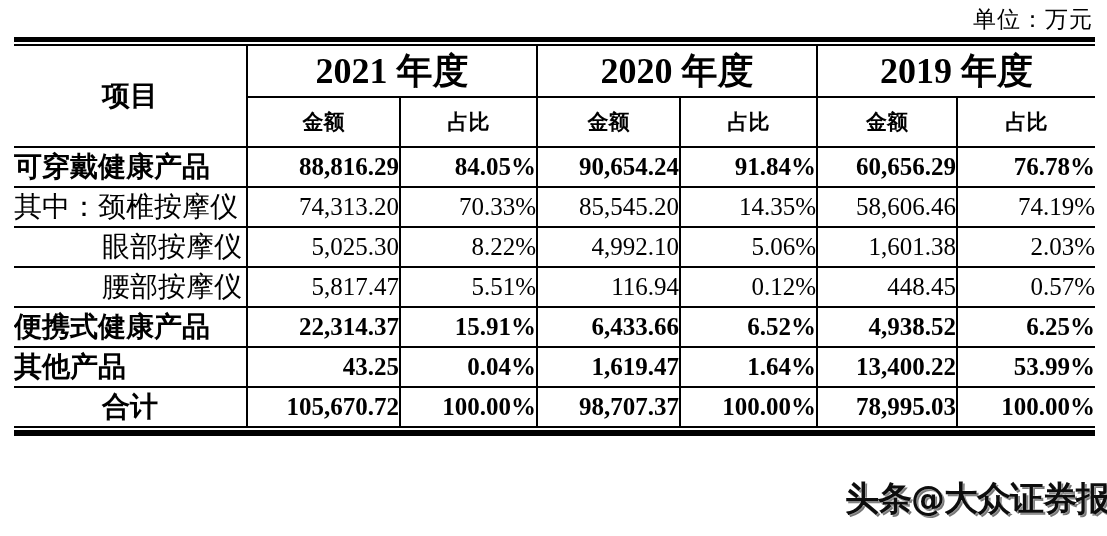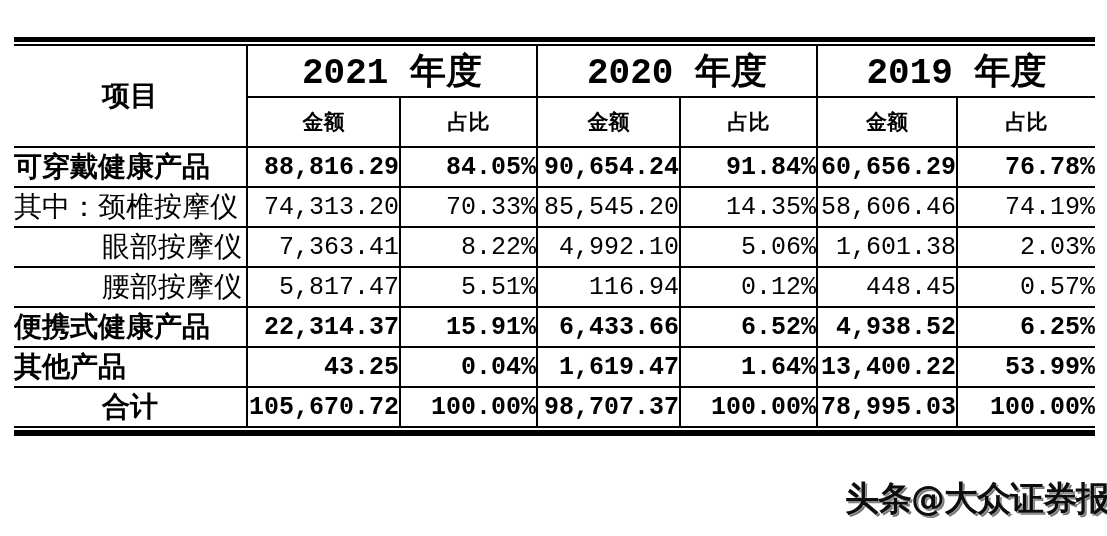--- a/index.html
+++ b/index.html
@@ -3,21 +3,21 @@
 <meta charset="utf-8">
 <style>
   html,body{margin:0;padding:0;background:#ffffff;}
   .stage{
     position:relative;width:1107px;height:536px;background:#ffffff;overflow:hidden;
     font-family:"Liberation Serif","DejaVu Serif",serif;color:#000;
   }
   .unit-label{
     position:absolute;top:4px;right:14px;font-size:23px;letter-spacing:1px;
   }
-  .tablewrap{position:absolute;left:14px;top:37px;width:1081px;font-family:Liberation Mono, monospace;}
+  .tablewrap{position:absolute;left:14px;top:37px;width:1081px;}
   .rule-thick{height:5px;background:#000;}
   .rule-gap{height:2px;background:#fff;}
   .rule-thick-btm{height:6px;background:#000;}
   table.fin{
     border-collapse:collapse;width:1081px;table-layout:fixed;
     border-top:2px solid #000;border-bottom:2px solid #000;
   }
   table.fin th,table.fin td{
     border:2px solid #000;padding:0;vertical-align:middle;
     overflow:hidden;white-space:nowrap;
@@ -42,20 +42,21 @@
     -webkit-text-stroke:5px #ffffff;paint-order:stroke fill;
     text-shadow:0 0 2px #fff,2px 2px 0 rgba(0,0,0,0.55);
     letter-spacing:-1px;
   }
 </style>
 </head>
 <body>
 
 <div class="stage">
 
+  <div class="unit-label">单位：万元</div>
 
   <div class="tablewrap">
     <div class="rule-thick"></div>
     <div class="rule-gap"></div>
 
     <table class="fin">
       <colgroup>
         <col style="width:233px">
           <col style="width:153px">
           <col style="width:137px">
@@ -93,21 +94,21 @@
         <td class="lbl">其中：颈椎按摩仪</td>
         <td class="num">74,313.20</td>
         <td class="num">70.33%</td>
         <td class="num">85,545.20</td>
         <td class="num">14.35%</td>
         <td class="num">58,606.46</td>
         <td class="num">74.19%</td>
       </tr>
       <tr class="drow">
         <td class="lbl indent">眼部按摩仪</td>
-        <td class="num">7,363.41</td>
+        <td class="num">5,025.30</td>
         <td class="num">8.22%</td>
         <td class="num">4,992.10</td>
         <td class="num">5.06%</td>
         <td class="num">1,601.38</td>
         <td class="num">2.03%</td>
       </tr>
       <tr class="drow">
         <td class="lbl indent">腰部按摩仪</td>
         <td class="num">5,817.47</td>
         <td class="num">5.51%</td>

